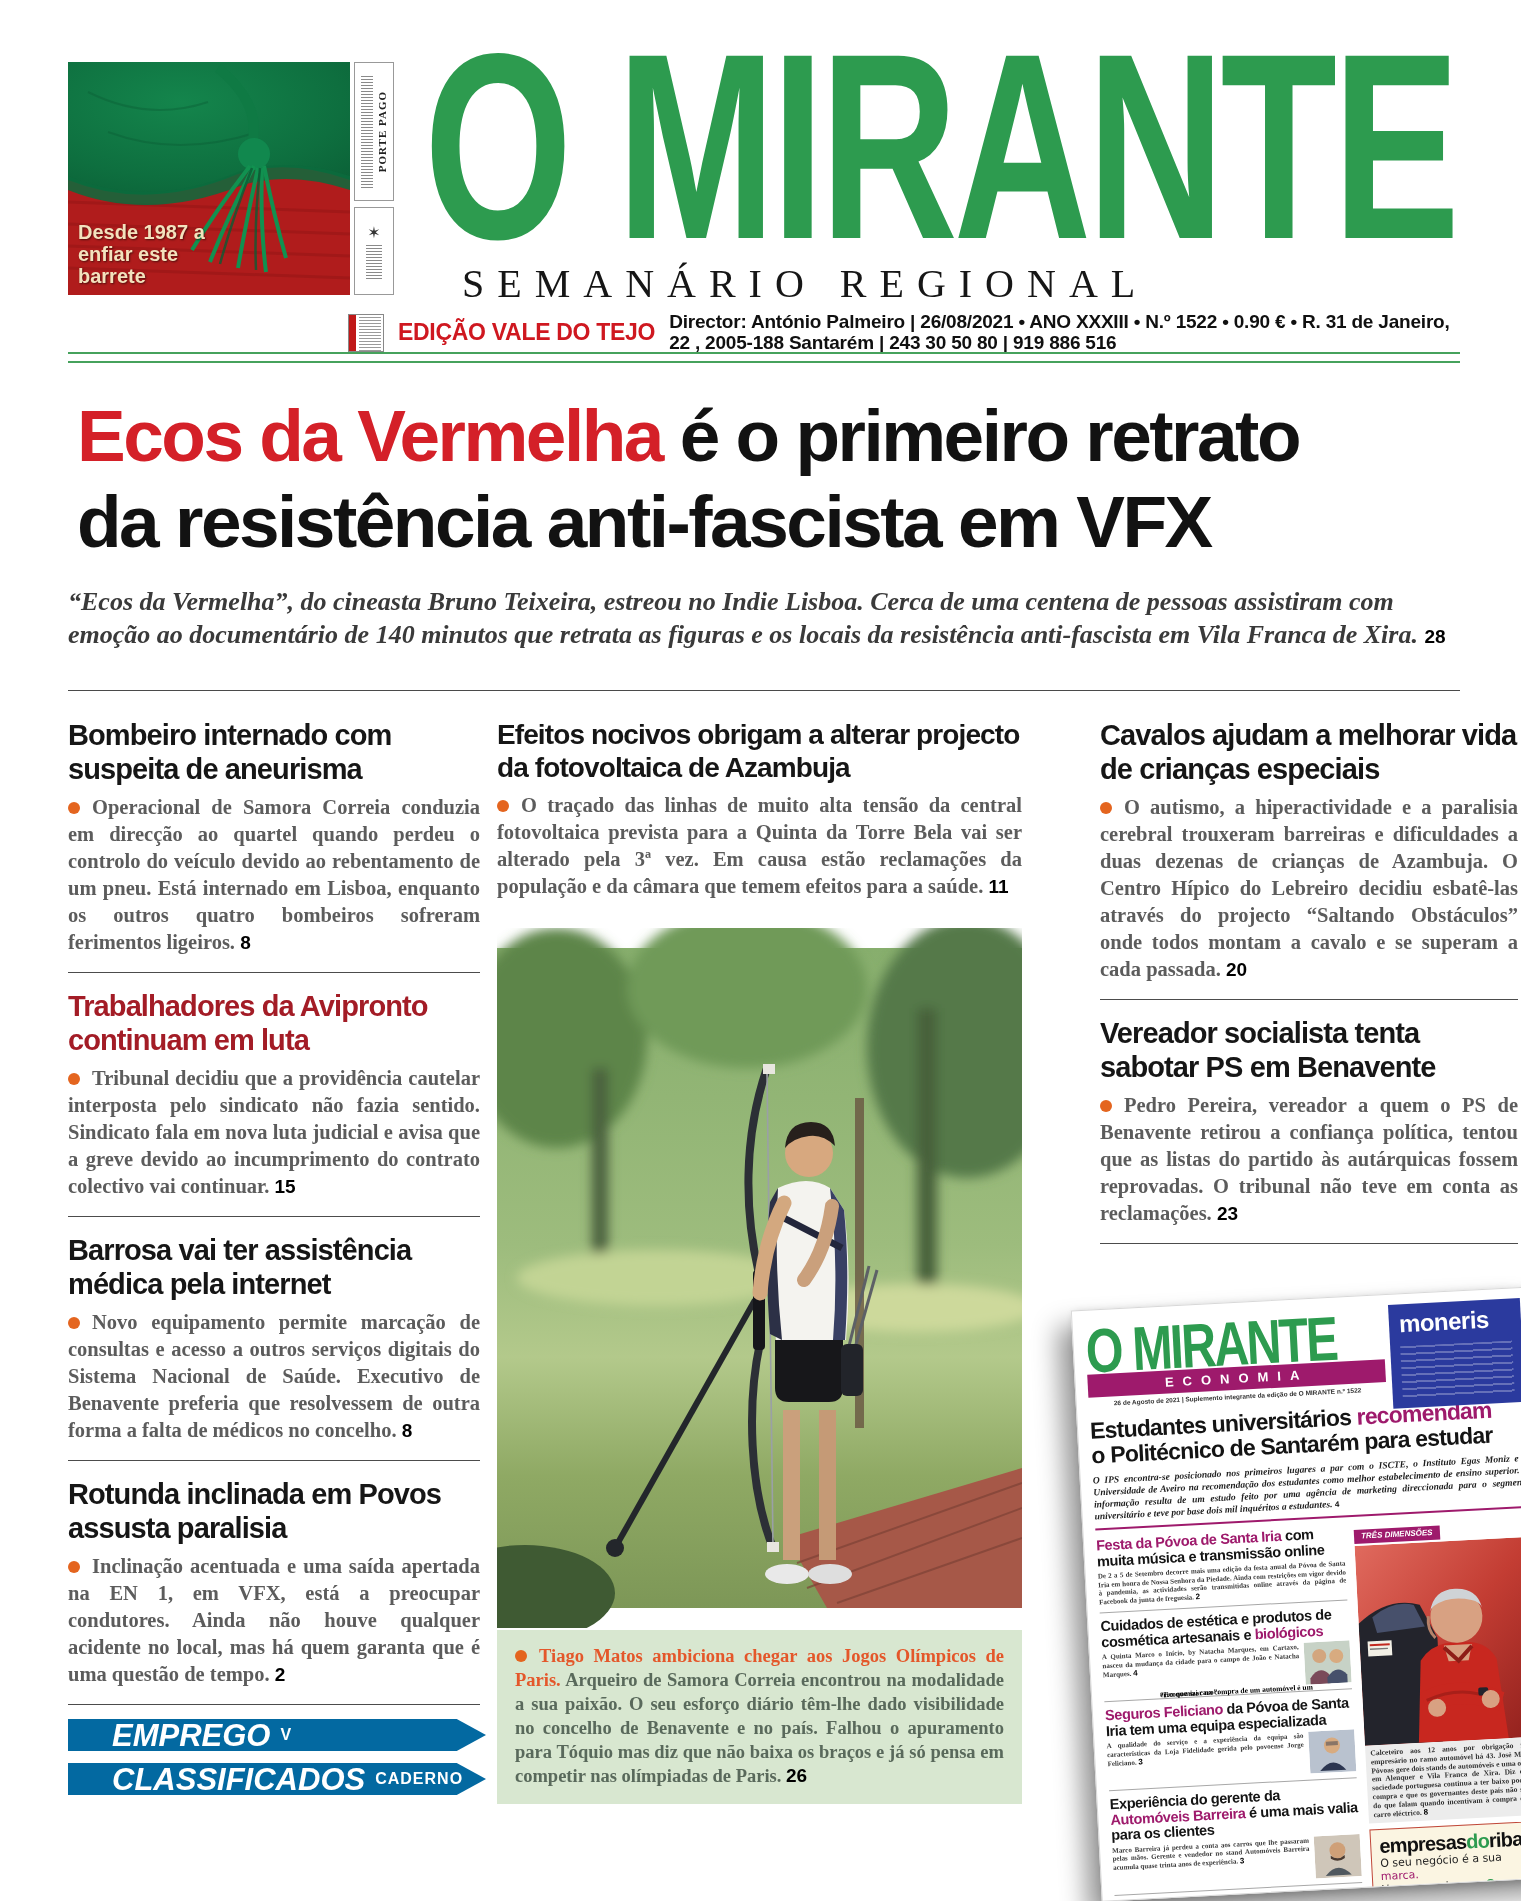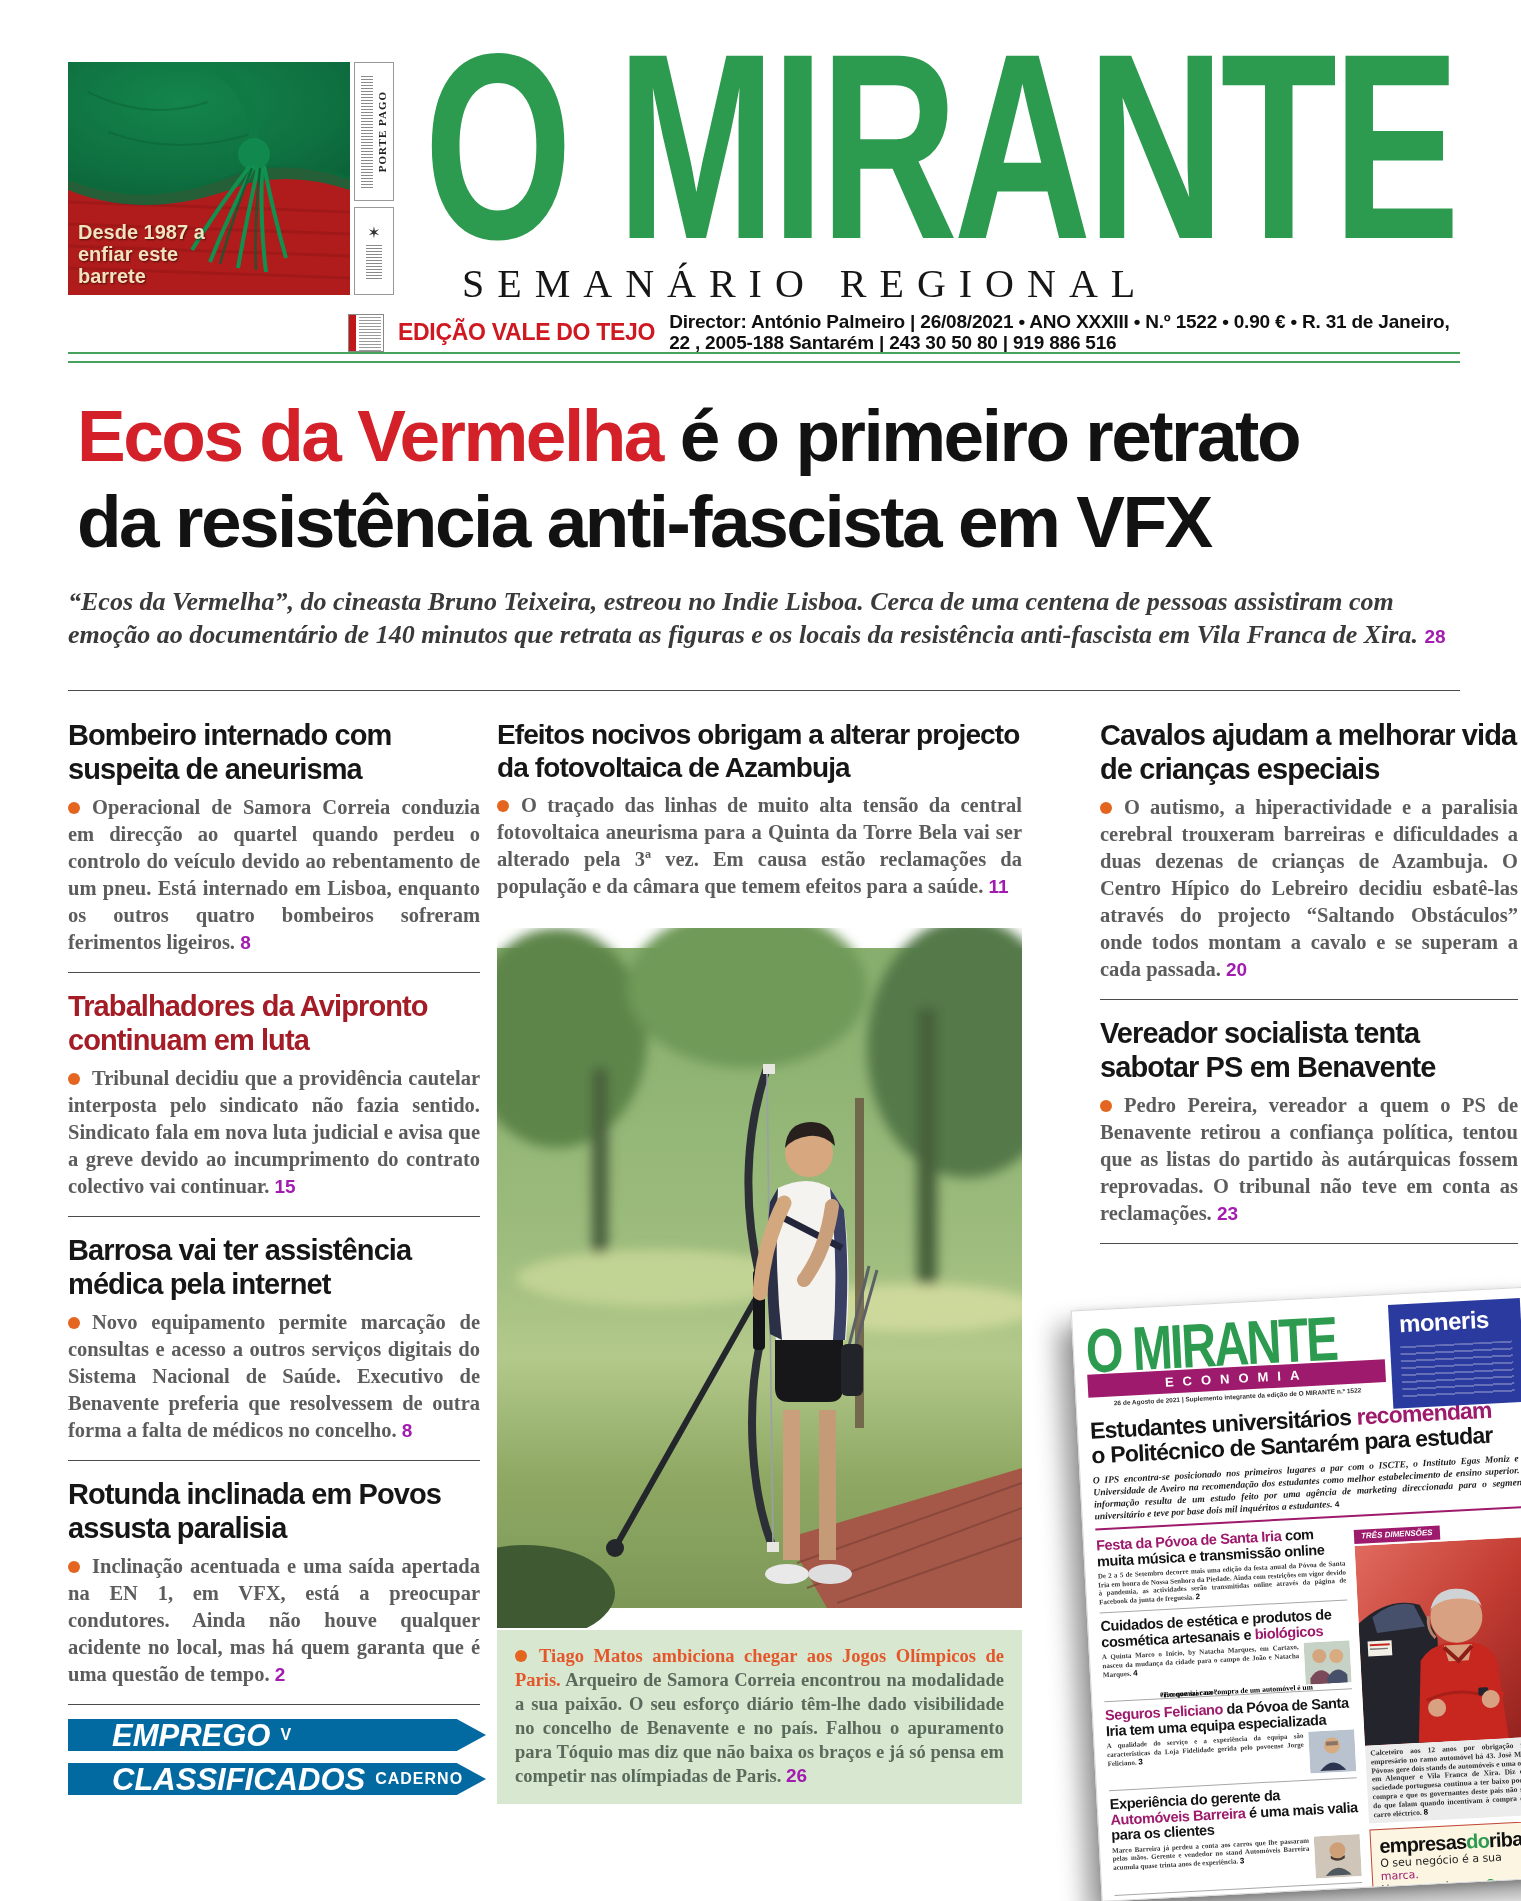--- a/index.html
+++ b/index.html
@@ -37,21 +37,21 @@
   .info-line{font:700 19px/1.1 "Liberation Sans",sans-serif;color:#101010;letter-spacing:-0.2px;}
 
   .green-rules{position:absolute;left:68px;top:352px;width:1392px;height:7px;
     border-top:2.5px solid #46a25c;border-bottom:2.5px solid #46a25c;}
 
   
   .lead{position:absolute;left:68px;top:384px;width:1392px;}
   .lead h1{margin:9px;font:800 73px/86px "Liberation Sans",sans-serif;letter-spacing:-2.5px;color:#121212;}
   .lead .red{color:#d42028;}
   .deck{margin:20px 0 0;font:italic 700 26px/33px "Liberation Serif",serif;color:#3a3a3a;text-align:left;}
-  .pg{font:700 19px/1 "Liberation Sans",sans-serif;color:#a21caf;}
+  .pg{font:700 19px/1 "Liberation Sans",sans-serif;color:#000000;}
   .rule-full{position:absolute;left:68px;top:690px;width:1392px;border-top:1.5px solid #4a4a4a;}
 
   
   .col{position:absolute;top:702px;}
   .col-left{left:68px;width:412px;}
   .col-mid{left:497px;width:525px;}
   .col-right{left:1100px;width:418px;}
 
   .art-title{margin:16px 0 8px;font:700 29px/34px "Liberation Sans",sans-serif;
     letter-spacing:-0.9px;color:#161616;}
@@ -216,21 +216,21 @@
     </div>
     <div class="banner">
       <span class="banner-main">CLASSIFICADOS</span>
       <span class="banner-suffix">CADERNO</span>
     </div>
   </div>
 
   <div class="col col-mid">
     <article>
       <h2 class="art-title">Efeitos nocivos obrigam a alterar projecto da fotovoltaica de Azambuja</h2>
-      <p class="art-body"><span class="bullet"></span><span>O traçado das linhas de muito alta tensão da central fotovoltaica aneurisma para a Quinta da Torre Bela vai ser alterado pela 3ª vez. Em causa estão reclamações da população e da câmara que temem efeitos para a saúde.</span> <span class="pg">11</span></p>
+      <p class="art-body"><span class="bullet"></span><span>O traçado das linhas de muito alta tensão da central fotovoltaica prevista para a Quinta da Torre Bela vai ser alterado pela 3ª vez. Em causa estão reclamações da população e da câmara que temem efeitos para a saúde.</span> <span class="pg">11</span></p>
     </article>
 
     <svg class="photo" viewBox="0 0 525 660">
       <defs>
         <linearGradient id="bgg" x1="0" y1="0" x2="0" y2="1">
           <stop offset="0" stop-color="#87ae6d"></stop>
             <stop offset="0.45" stop-color="#9dbc7d"></stop>
           <stop offset="0.62" stop-color="#b3c98b"></stop>
             <stop offset="0.8" stop-color="#8fa964"></stop>
           <stop offset="1" stop-color="#7d9757"></stop>

